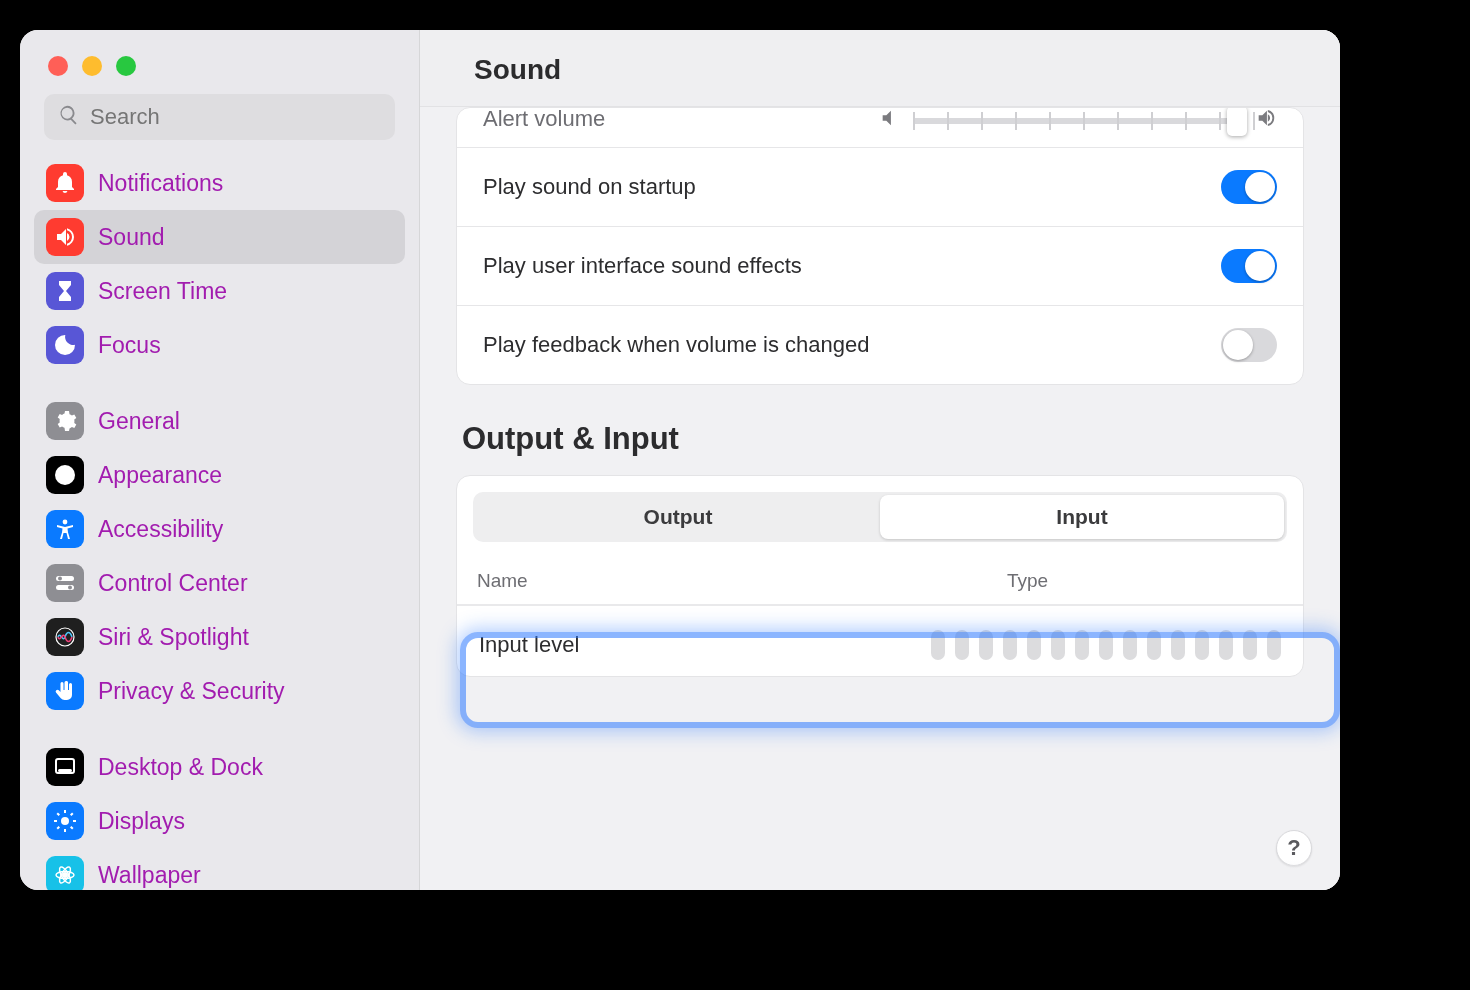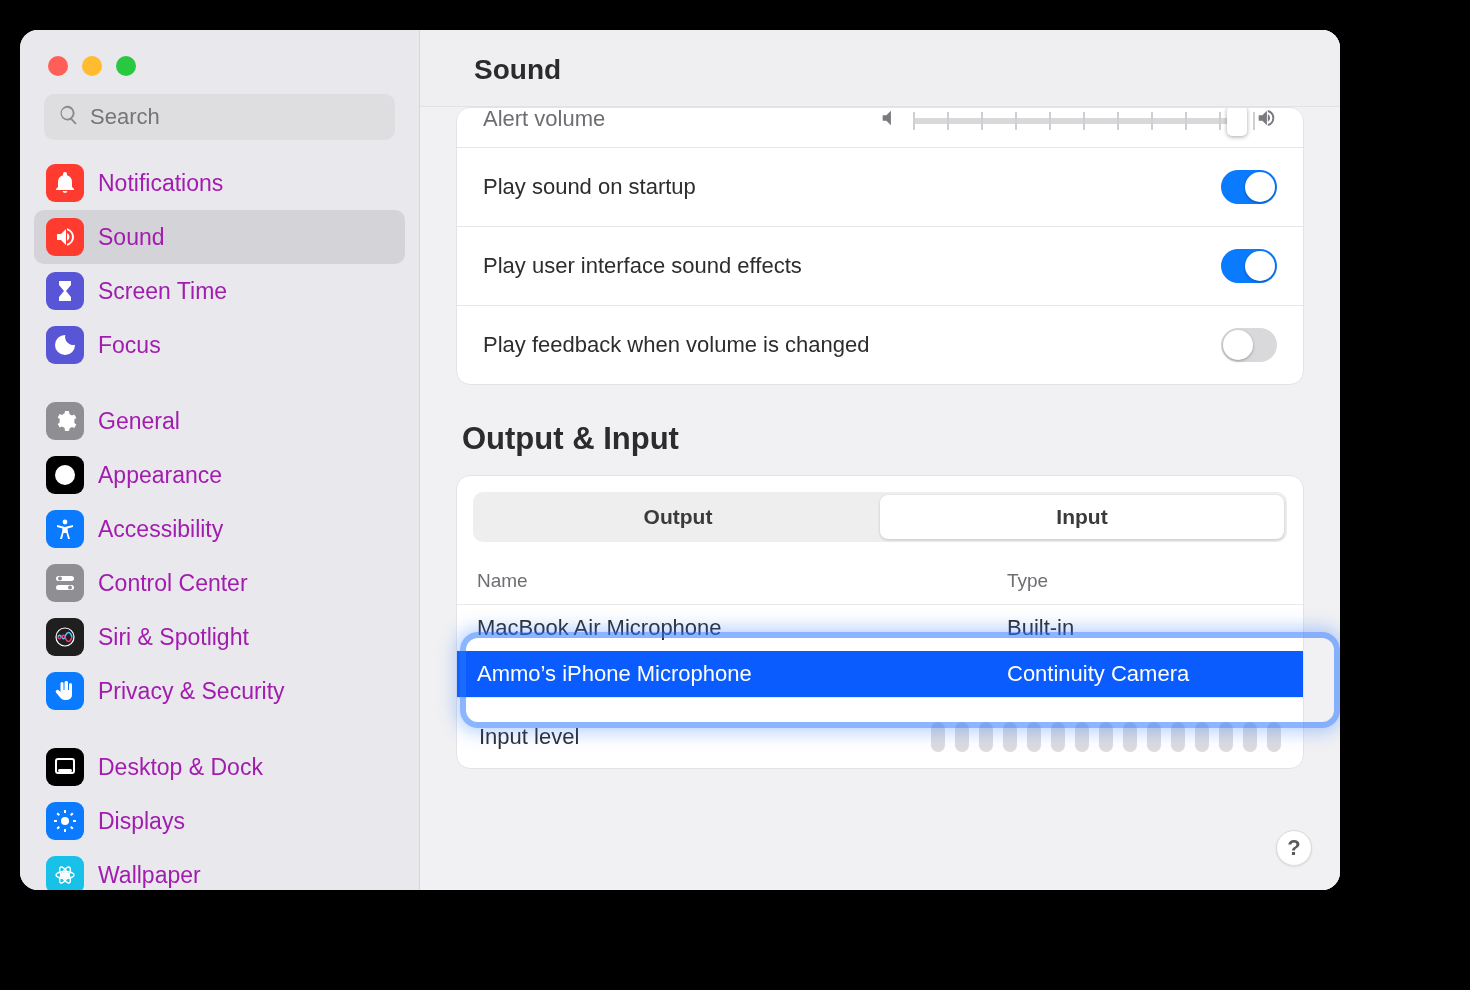--- a/index.html
+++ b/index.html
@@ -445,30 +445,20 @@
         <div class="segmented">
           <div class="seg-btn">Output</div>
           <div class="seg-btn active">Input</div>
         </div>
 
         <div class="dev-header">
           <div class="col-name">Name</div>
           <div class="col-type">Type</div>
         </div>
 
-        <div id="device-rows">
-            <div class="dev-row">
-              <div class="col-name">MacBook Air Microphone</div>
-              <div class="col-type">Built-in</div>
-            </div>
-            <div class="dev-row selected">
-              <div class="col-name">Ammo’s iPhone Microphone</div>
-              <div class="col-type">Continuity Camera</div>
-            </div>
-          </div>
 
         <div class="input-level-row">
           <span>Input level</span>
           <div class="level-bars" id="level-bars">
               <div class="bar"></div>
               <div class="bar"></div>
               <div class="bar"></div>
               <div class="bar"></div>
               <div class="bar"></div>
               <div class="bar"></div>

